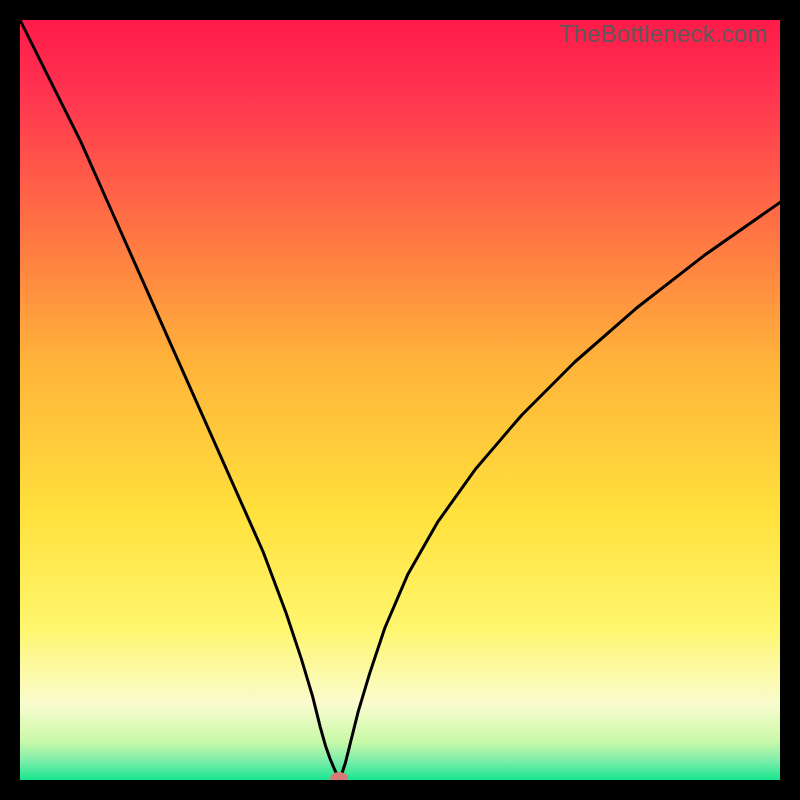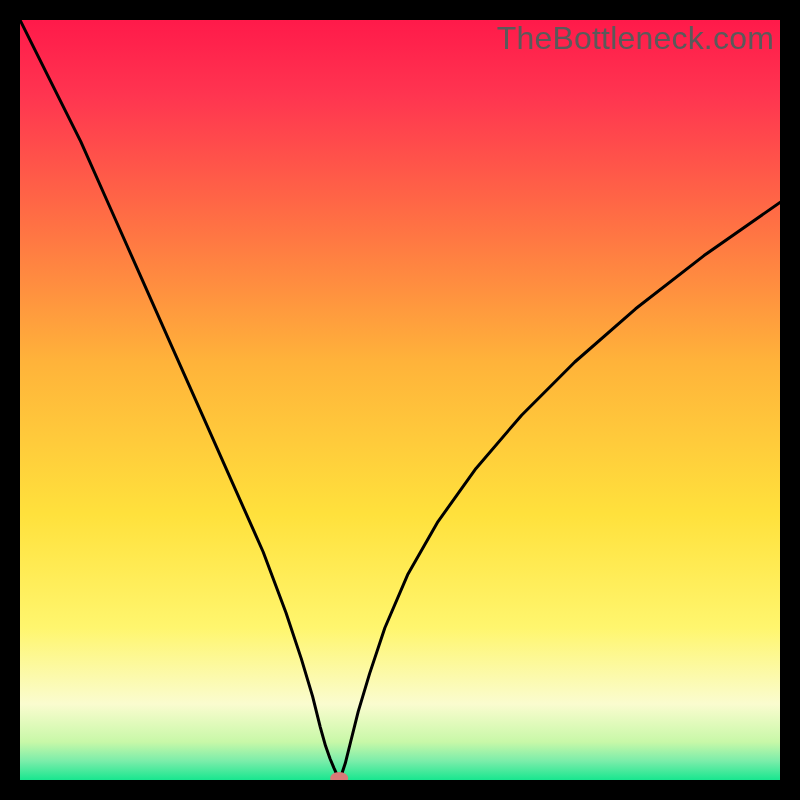--- a/index.html
+++ b/index.html
@@ -22,23 +22,23 @@
   .plot-area {
     position: absolute;
     left: 0;
     top: 0;
     width: 760px;
     height: 760px;
   }
   .watermark {
     position: absolute;
     top: 0;
-    right: 6px;
+    right: 12px;
     color: #5a5a5a;
-    font-size: 32px;
+    font-size: 24px;
     font-weight: 500;
     letter-spacing: 0.2px;
     z-index: 10;
     user-select: none;
     text-align: right;
   }
   svg { display: block; }
 </style>
 </head>
 <body>

